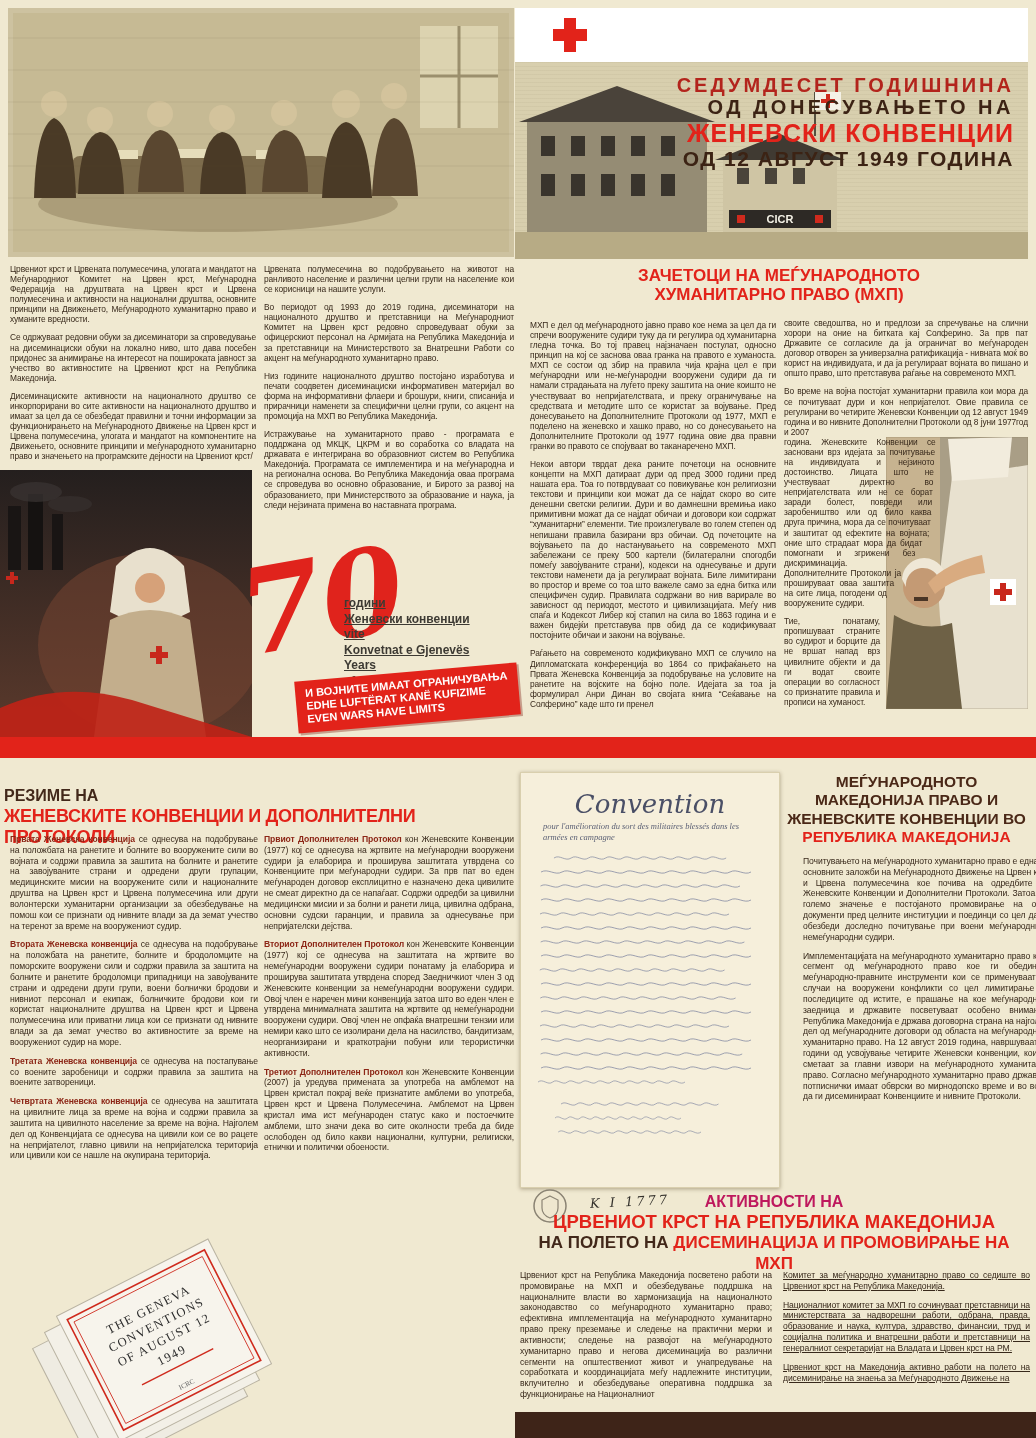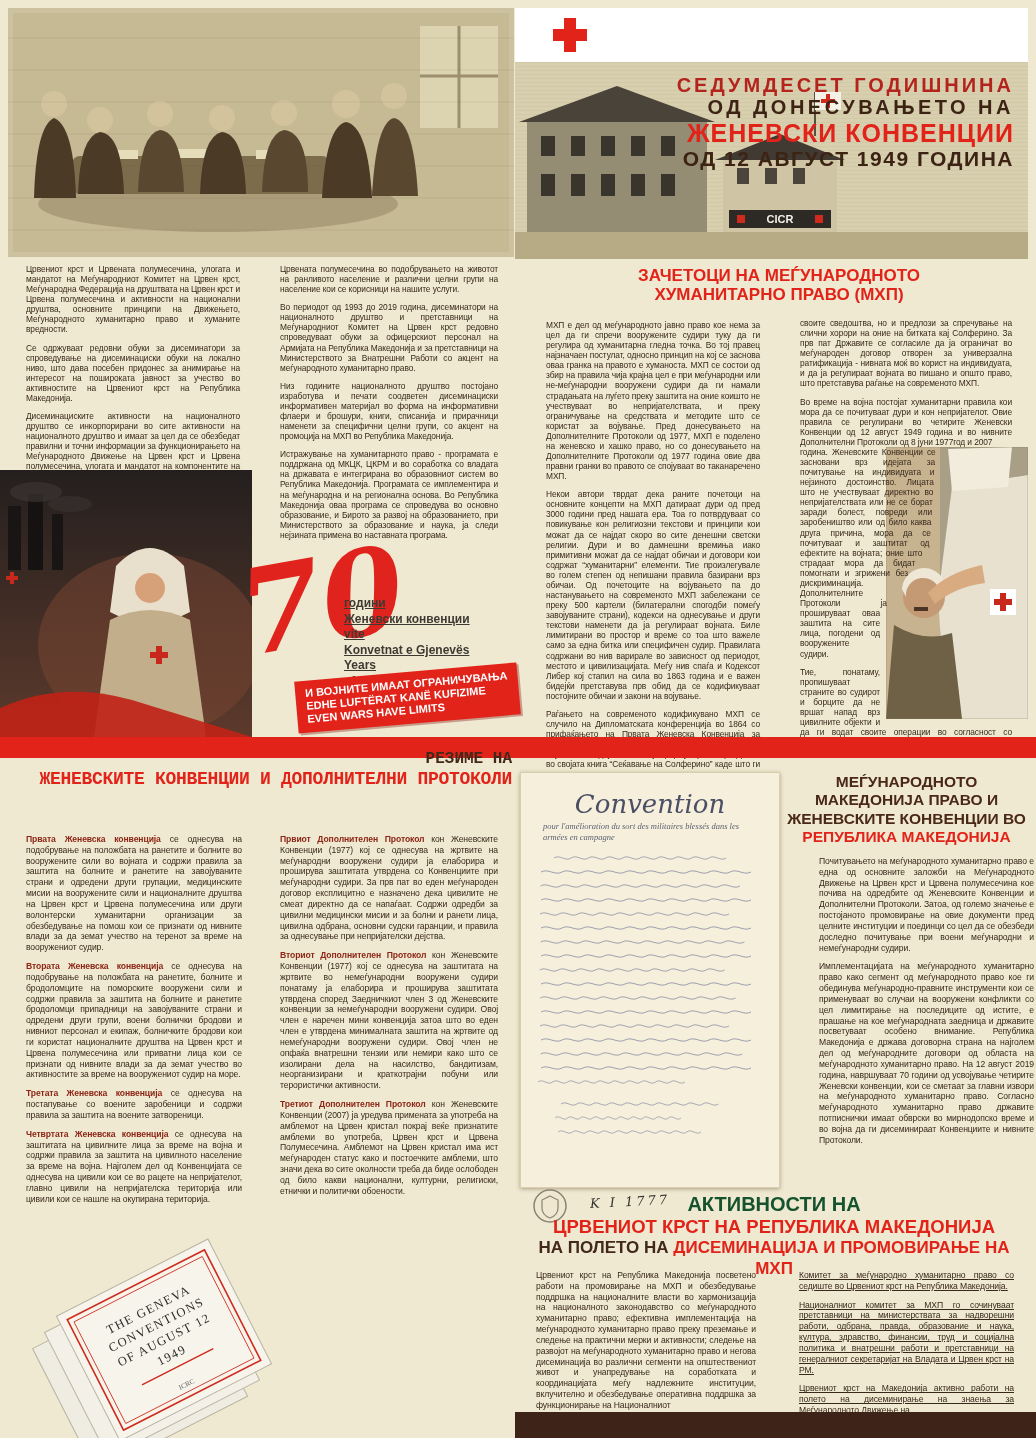--- a/index.html
+++ b/index.html
@@ -1,20 +1,20 @@
 <!DOCTYPE html>
 <html><head>
 <meta charset="utf-8">
 <style>
   html,body{margin:0;padding:0;background:#b9b2a0;}
   .page{position:relative;width:1036px;height:1438px;margin:0 auto;background:#f0e9d1;
         font-family:"Liberation Sans",sans-serif;color:#38291b;overflow:hidden;}
   .abs{position:absolute;}
   
-  .bodycol p{margin:0 16px 8px;text-align:justify;font-size:8.4px;line-height:1.2;letter-spacing:-0.1px;}
+  .bodycol p{margin:0 0 8px;text-align:justify;font-size:8.4px;line-height:1.2;letter-spacing:-0.1px;}
   .bodycol.big p{font-size:8.6px;line-height:1.26;}
   .lead{font-weight:bold;color:#8c2616;}
   
   .masthead{left:515px;top:8px;width:513px;height:54px;background:#ffffff;display:flex;align-items:center;}
   .cross-icon{position:relative;width:34px;height:34px;margin-left:38px;flex:0 0 auto;}
   .cross-icon:before,.cross-icon:after{content:"";position:absolute;background:#e2231a;}
   .cross-icon:before{left:11px;top:0;width:12px;height:34px;}
   .cross-icon:after{left:0;top:11px;width:34px;height:12px;}
   .masthead-text{margin-left:10px;font-weight:bold;font-size:11.5px;line-height:1.35;color:#463b2b;}
   
@@ -42,21 +42,21 @@
                  box-shadow:2px 2px 0 rgba(120,20,10,.35);}
   .red-band{left:0;top:737px;width:1036px;height:21px;background:#e2231a;}
   
   .origins-title{left:530px;top:266px;width:498px;text-align:center;color:#e2231a;font-weight:bold;
                  font-size:17px;line-height:1.12;}
   .origins-col1{left:530px;top:320px;width:246px;}
   .origins-col2{left:784px;top:318px;width:244px;}
   .wounded-photo{float:right;width:142px;height:272px;margin:0 0 4px 6px;
                  shape-outside:polygon(38% 0,100% 0,100% 100%,0 100%,0 62%,34% 36%);}
   
-  .summary-title{left:4px;top:750px;width:508px;text-align:right;font-weight:bold;line-height:1.18;font-family:Liberation Mono, monospace;}
+  .summary-title{left:4px;top:787px;width:508px;text-align:left;font-weight:bold;line-height:1.18;}
   .summary-title .t1{font-size:16px;color:#42281a;}
   .summary-title .t2{font-size:18px;color:#e2231a;letter-spacing:-0.3px;}
   .summary-col1{left:10px;top:834px;width:248px;}
   .summary-col2{left:264px;top:834px;width:250px;}
   .books{left:14px;top:1222px;width:310px;height:216px;}
   
   .convention-doc{left:520px;top:772px;width:258px;height:414px;background:#f6efdb;
       box-shadow:0 1px 4px rgba(90,70,40,.45);border:1px solid #d9cfae;}
   .doc-title{margin:16px 8px 2px;text-align:center;font-family:"DejaVu Serif",serif;font-style:italic;
              font-size:26px;color:#4a4f66;}
@@ -65,21 +65,21 @@
   .doc-seal-row{left:520px;top:1186px;width:240px;height:42px;}
   .doc-annotation{position:absolute;left:70px;top:8px;font-family:"DejaVu Serif",serif;font-style:italic;
                   font-size:13px;color:#33302b;transform:rotate(-3deg);letter-spacing:3px;}
   
   .mk-title{left:783px;top:773px;width:247px;text-align:center;font-weight:bold;font-size:15.5px;line-height:1.18;}
   .mk-title .brown{color:#4a2817;display:block;}
   .mk-title .red{color:#e2231a;display:block;}
   .mk-col{left:783px;top:856px;width:247px;padding-left:20px;}
   
   .act-title{left:520px;top:1192px;width:508px;text-align:center;font-weight:bold;line-height:1.2;}
-  .act-title .t1{font-size:20px;color:#14532d;}
+  .act-title .t1{font-size:16px;color:#be185d;}
   .act-title .t2{font-size:18.5px;color:#e2231a;}
   .act-title .t3{font-size:17px;}
   .act-title .t3 .brown{color:#42281a;}
   .act-title .t3 .red{color:#e2231a;}
   .act-col1{left:520px;top:1270px;width:252px;}
   .act-col2{left:783px;top:1270px;width:247px;text-decoration:underline;}
   .footer-bar{left:515px;top:1412px;width:521px;height:26px;background:#3e2418;}
 </style>
 </head>
 <body>

